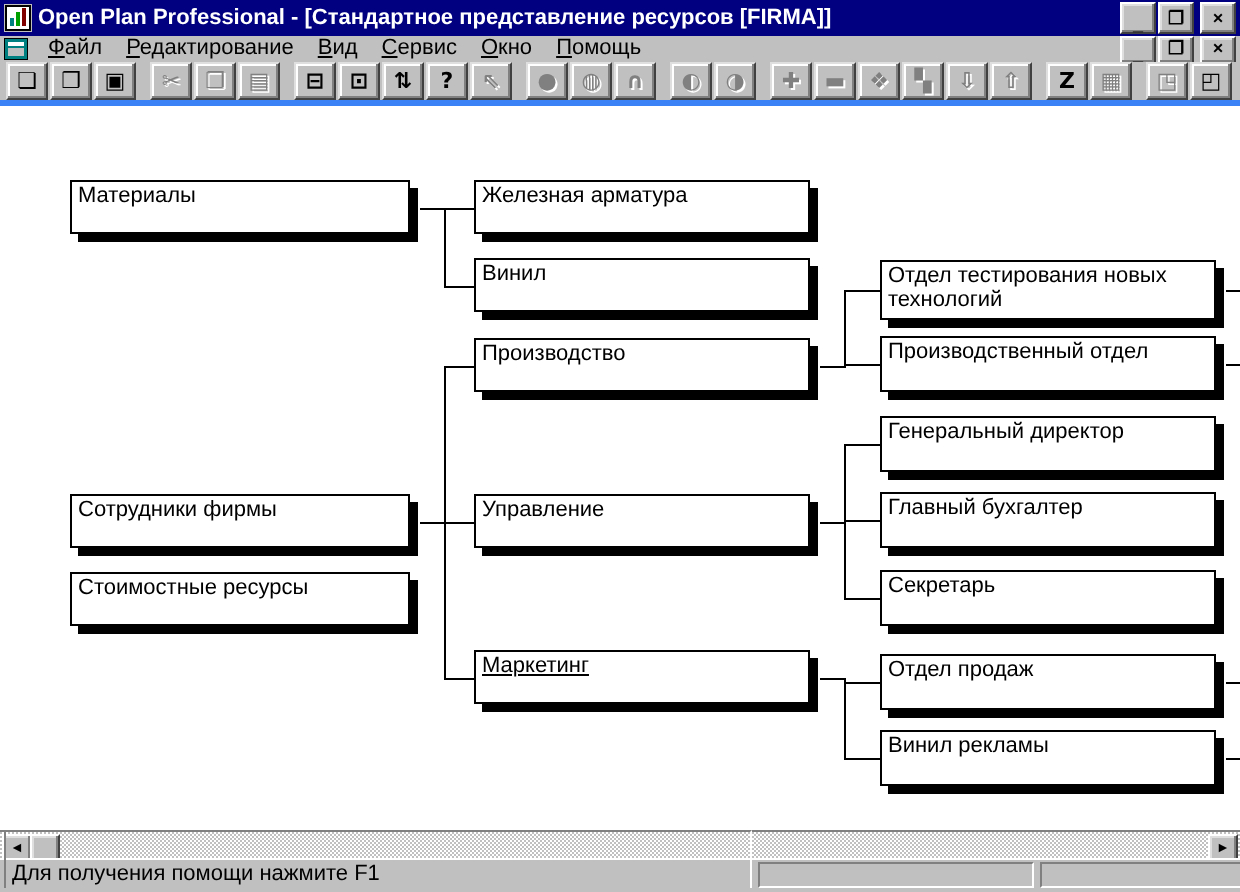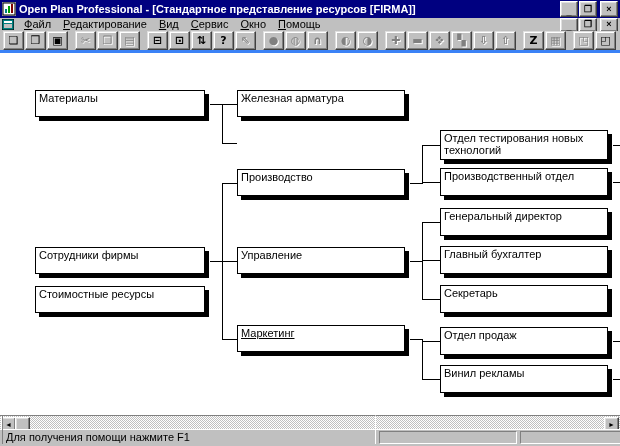--- a/index.html
+++ b/index.html
@@ -204,20 +204,21 @@
         <span class="tb-ic">◳</span>
       </div>
       <div class="tb-btn">
         <span class="tb-ic">◰</span>
       </div>
     </div>
 
   <div class="canvas" id="canvas">
       <div class="node" style="left: 35px; top: 37px; width: 162px; height: 23px;">Материалы</div>
       <div class="node" style="left: 237px; top: 37px; width: 160px; height: 23px;">Железная арматура</div>
+      <div class="node" style="left: 237px; top: 76px; width: 160px; height: 23px;">Винил</div>
       <div class="node" style="left: 237px; top: 116px; width: 160px; height: 23px;">Производство</div>
       <div class="node" style="left: 35px; top: 194px; width: 162px; height: 23px;">Сотрудники фирмы</div>
       <div class="node" style="left: 35px; top: 233px; width: 162px; height: 23px;">Стоимостные ресурсы</div>
       <div class="node" style="left: 237px; top: 194px; width: 160px; height: 23px;">Управление</div>
       <div class="node" style="left: 237px; top: 272px; width: 160px; height: 23px; text-decoration: underline;">Маркетинг</div>
       <div class="node" style="left: 440px; top: 77px; width: 160px; height: 26px;">Отдел тестирования новых технологий</div>
       <div class="node" style="left: 440px; top: 115px; width: 160px; height: 24px;">Производственный отдел</div>
       <div class="node" style="left: 440px; top: 155px; width: 160px; height: 24px;">Генеральный директор</div>
       <div class="node" style="left: 440px; top: 193px; width: 160px; height: 24px;">Главный бухгалтер</div>
       <div class="node" style="left: 440px; top: 232px; width: 160px; height: 24px;">Секретарь</div>

